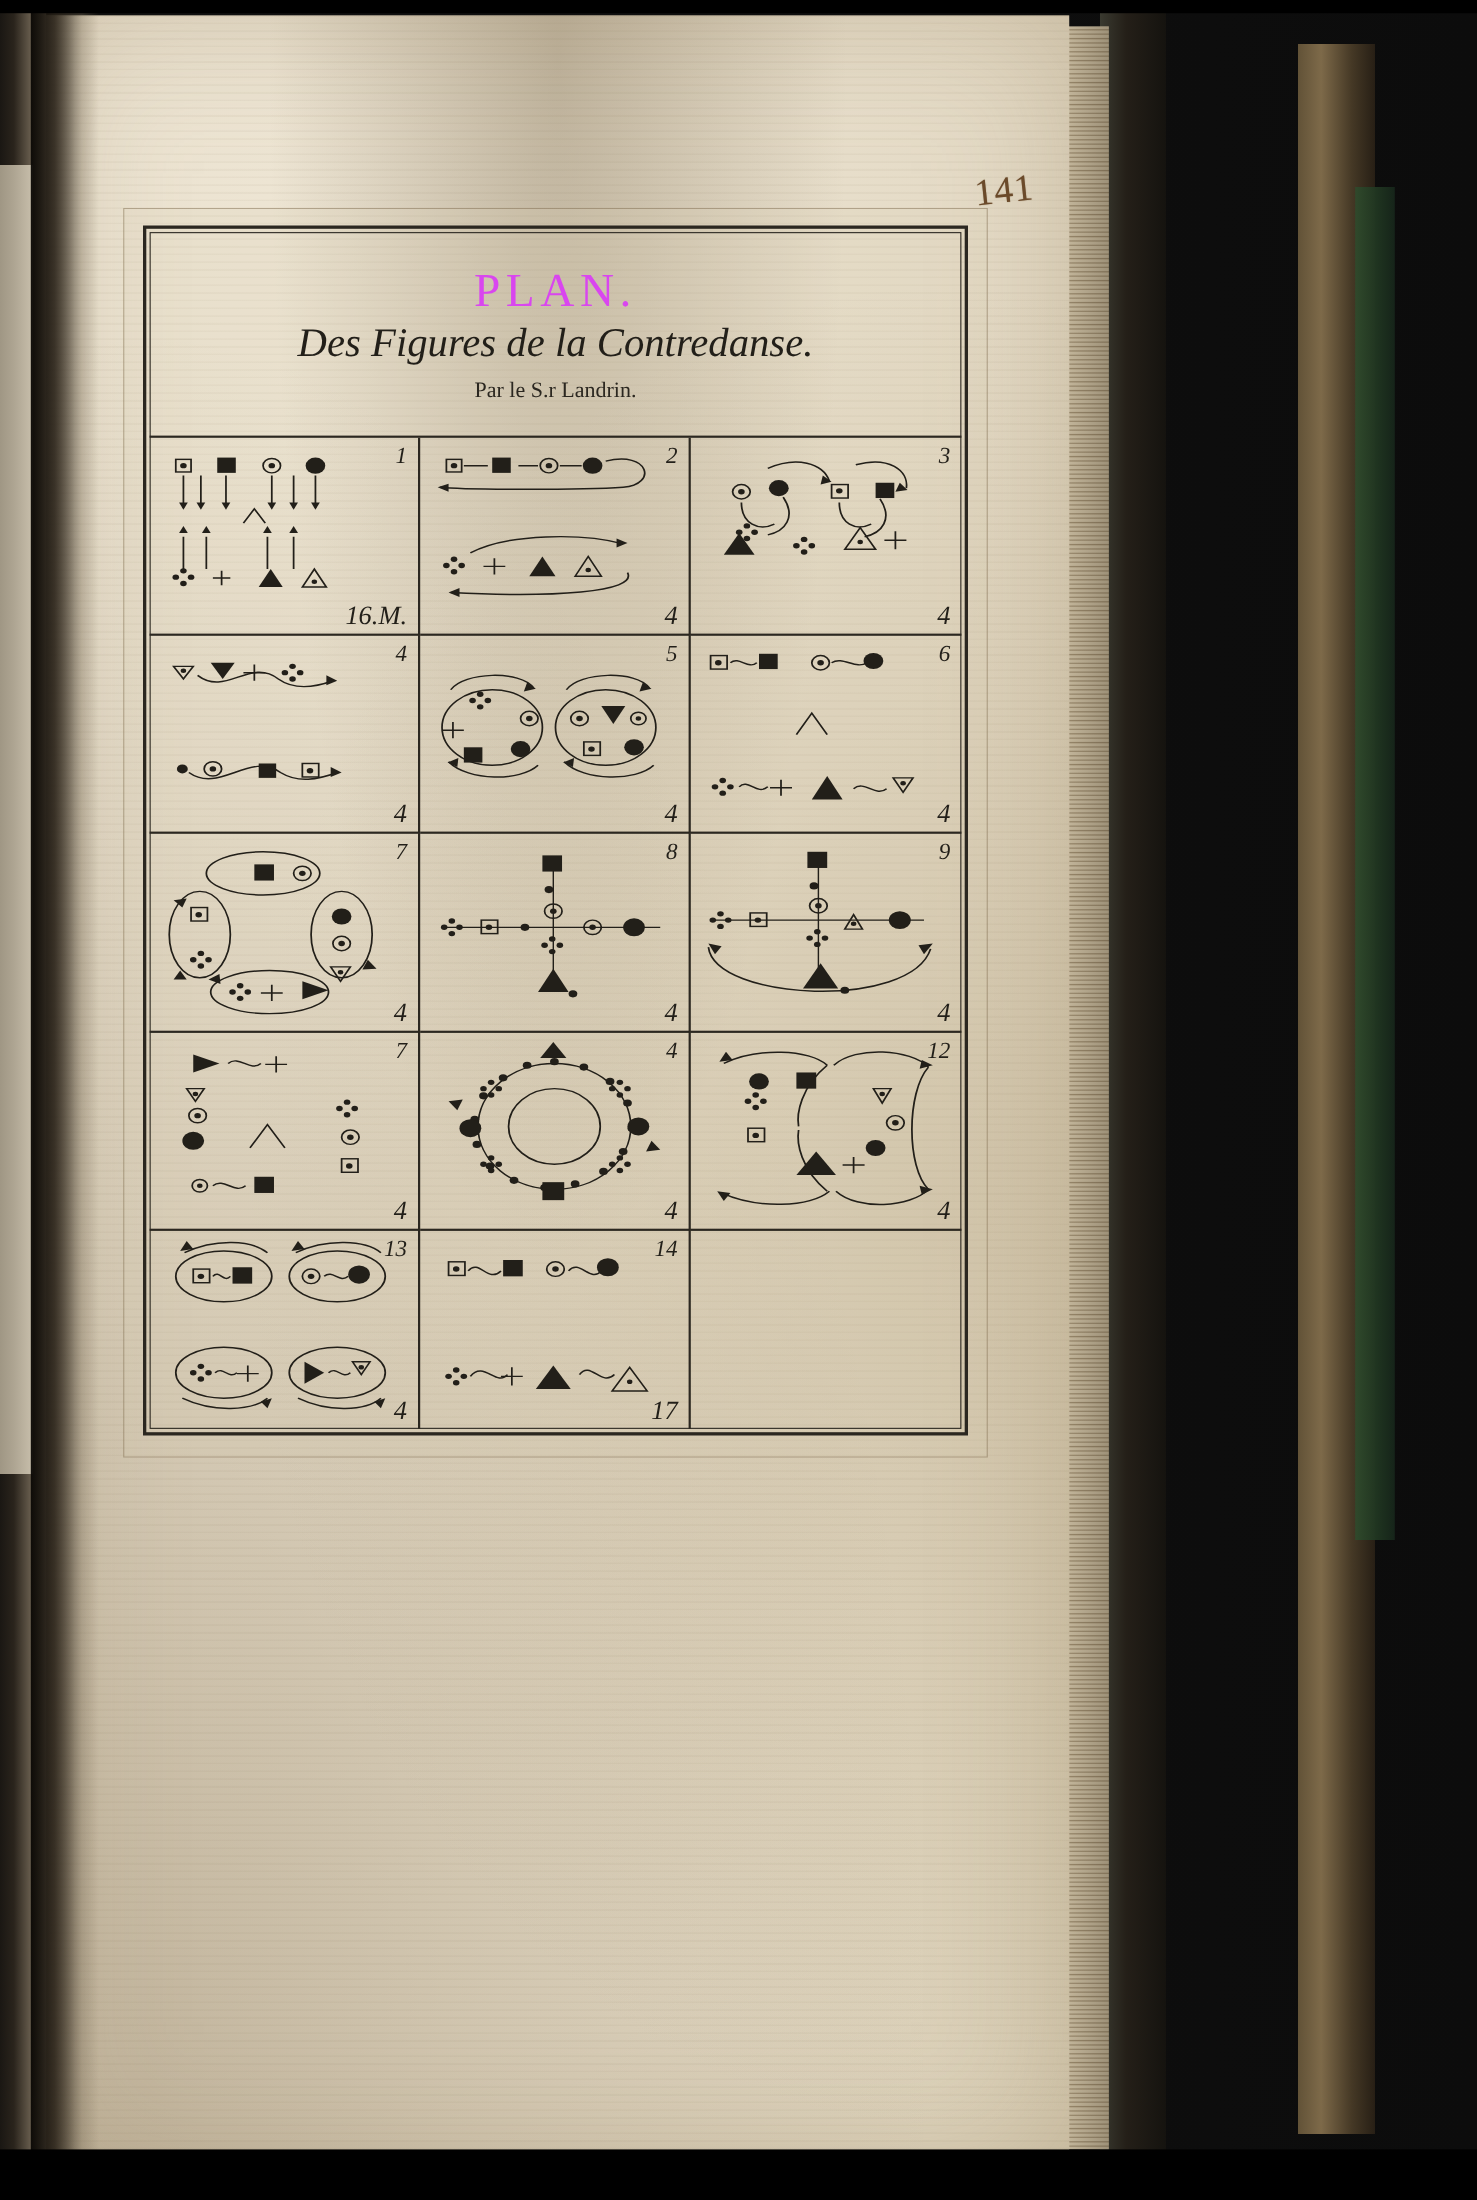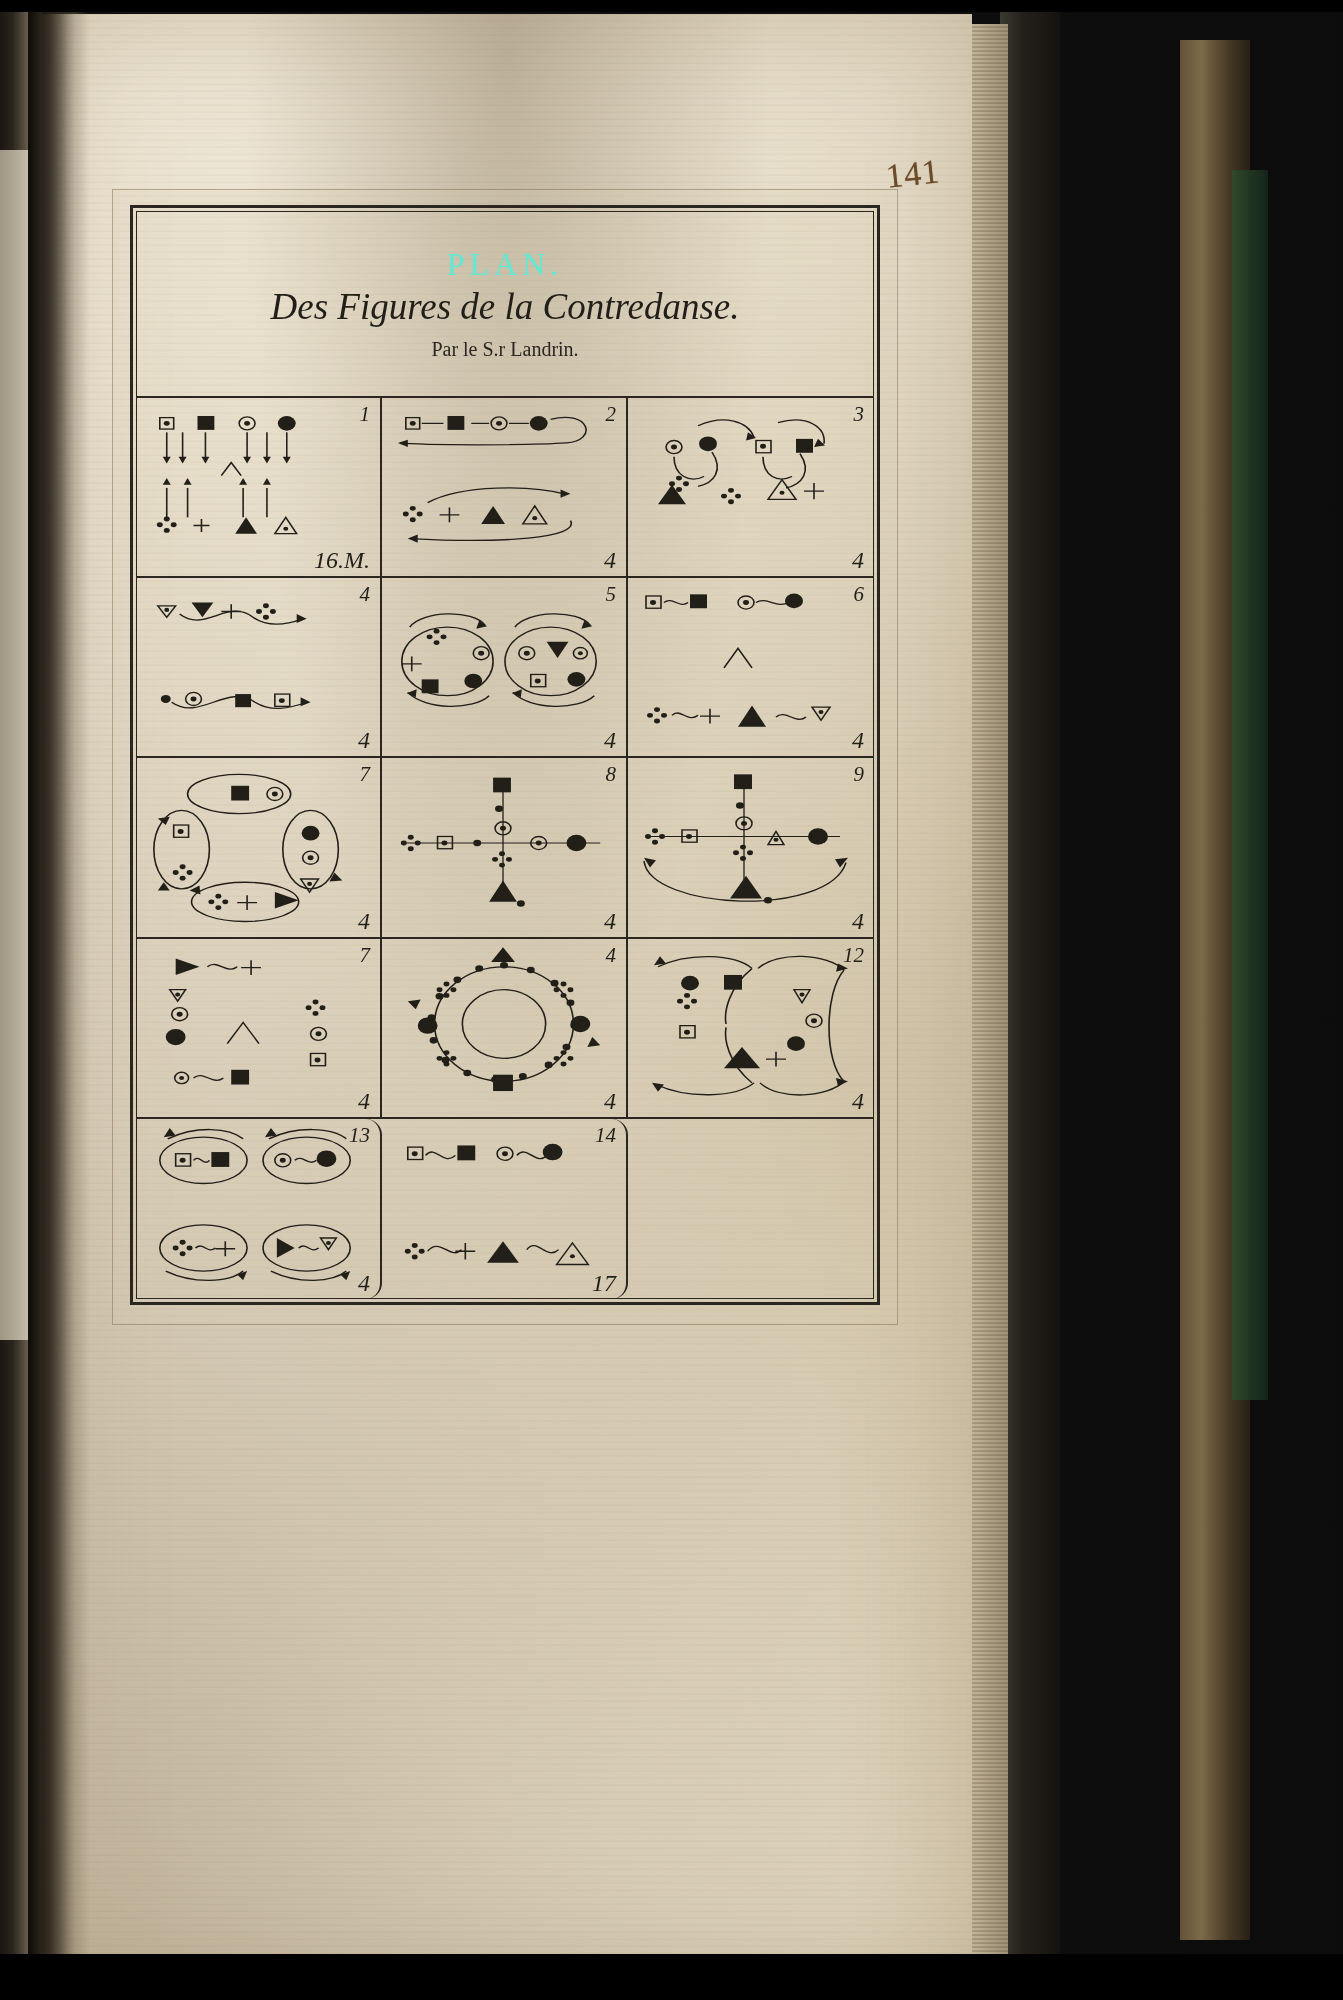--- a/index.html
+++ b/index.html
@@ -68,30 +68,30 @@
   .plate{position:absolute;left:130px;top:205px;width:750px;height:1100px;}
   .plate-platemark{position:absolute;left:-18px;top:-16px;width:786px;height:1136px;
       box-shadow:inset 0 0 0 1px rgba(120,100,70,.45);
       background:rgba(215,203,178,.18);}
   .plate-outer{position:absolute;inset:0;border:3px solid #2b2720;}
   .plate-inner{position:absolute;left:6px;top:6px;right:6px;bottom:6px;border:1px solid #2b2720;}
 
   .title-box{position:absolute;left:6px;top:6px;right:6px;height:185px;
       border-bottom:2.5px solid #2b2720;display:flex;flex-direction:column;
       align-items:center;justify-content:center;}
-  .t-plan{font-family:"Liberation Serif",serif;font-size:32px;letter-spacing:5px;color:#5eead4;}
+  .t-plan{font-family:"Liberation Serif",serif;font-size:43px;letter-spacing:5px;color:#d946ef;}
   .t-sub{font-family:"Liberation Serif",serif;font-style:italic;font-size:37px;color:#221f19;margin-top:2px;}
   .t-auth{font-family:"Liberation Serif",serif;font-size:20px;color:#2b2720;margin-top:10px;}
 
   
   .grid{position:absolute;left:6px;top:193px;right:6px;bottom:6px;
       display:grid;grid-template-columns:1fr 1fr 1fr;grid-template-rows:repeat(5,1fr);}
   .cell{position:relative;border-right:2px solid #2b2720;border-bottom:2px solid #2b2720;overflow:hidden;}
   .cell:nth-child(3n){border-right:none;}
-  .cell:nth-child(n+13){border-bottom:none;border-radius:16px;}
+  .cell:nth-child(n+13){border-bottom:none;}
   .cell .num{position:absolute;right:10px;top:4px;font-family:"Liberation Serif",serif;
       font-style:italic;font-size:21px;color:#221f19;}
   .cell .bars{position:absolute;right:10px;bottom:2px;font-family:"Liberation Serif",serif;
       font-style:italic;font-size:24px;color:#221f19;}
   .cell svg{position:absolute;left:0;top:0;width:100%;height:100%;}
   .ink{stroke:#221f19;fill:none;stroke-width:1.6;}
   .inkf{fill:#221f19;stroke:none;}
 
   
   .bottom-dark{position:absolute;left:0;bottom:0;width:1343px;height:46px;background:#000;}

